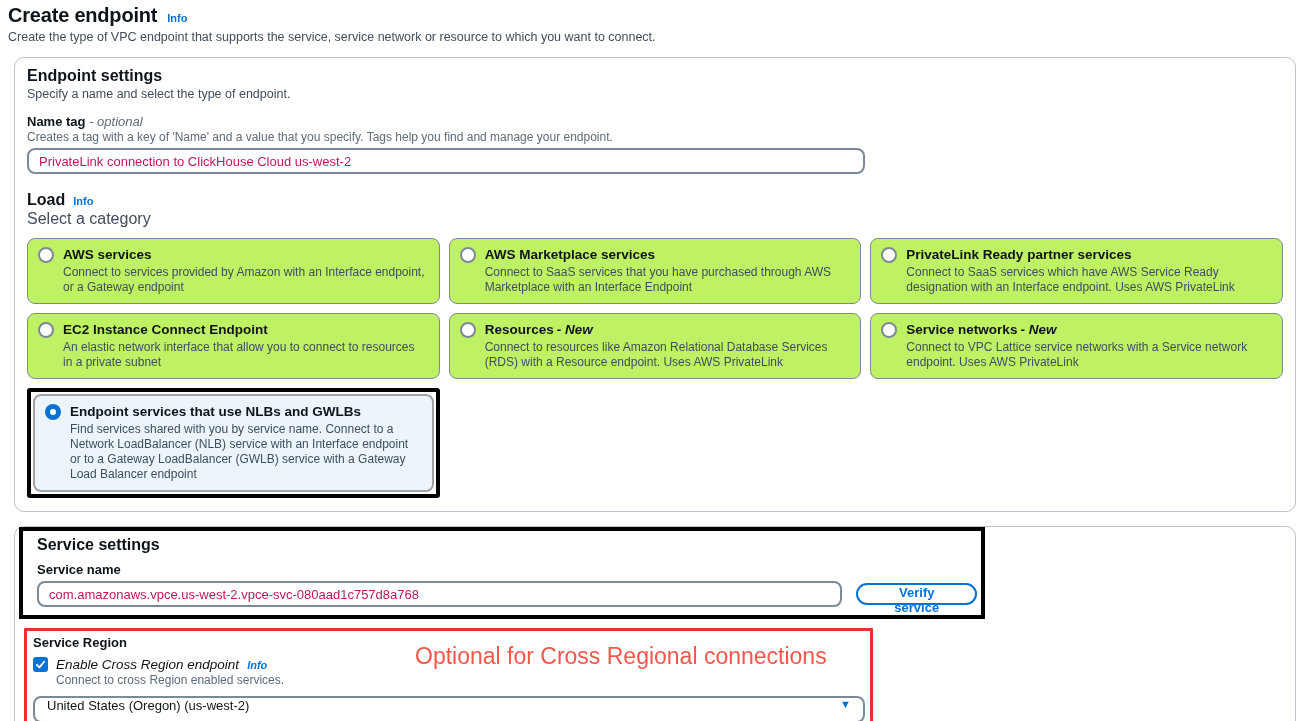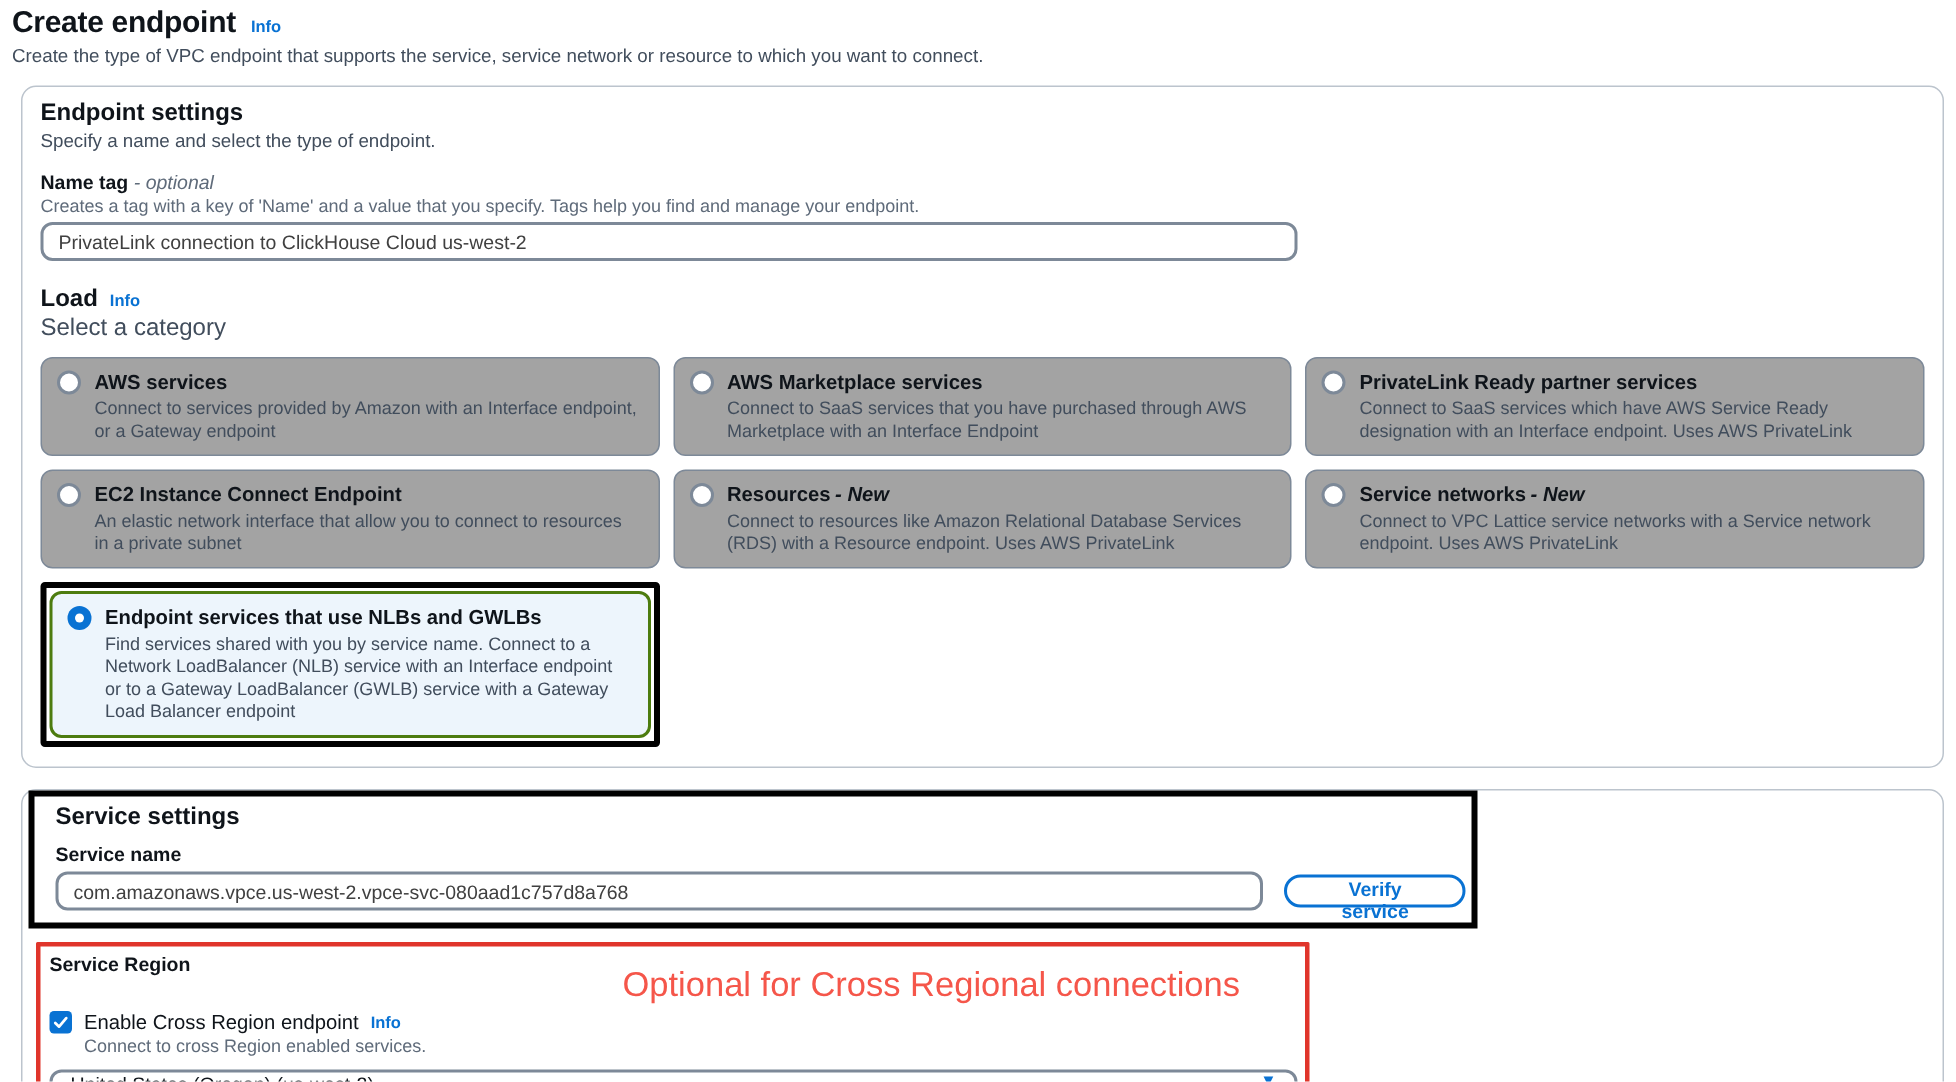--- a/index.html
+++ b/index.html
@@ -27,54 +27,54 @@
   h2 { font-size: 16px; font-weight: 700; }
   .card-desc { font-size: 12.5px; color: #414d5c; margin-top: 2px; }
 
   .field-label { font-size: 13px; font-weight: 700; margin-top: 13px; }
   .optional { font-weight: 400; font-style: italic; color: #5f6b7a; }
   .field-hint { font-size: 12px; color: #5f6b7a; margin-top: 1px; }
 
   .text-input {
     display: block; width: 838px; height: 26px; margin-top: 4px;
     border: 2px solid #7d8998; border-radius: 8px;
-    padding: 0 10px; font-size: 13px; color: #404040;
+    padding: 0 10px; font-size: 13px; color: #be185d;
     font-family: "Liberation Sans", sans-serif; background: #fff; outline: none;
   }
 
   .type-heading-row { display: flex; align-items: baseline; gap: 8px; margin-top: 17px; }
   .select-hint { font-size: 16px; color: #414d5c; margin-top: 1px; }
 
   .tile-grid {
     display: grid; grid-template-columns: repeat(3, 1fr);
     gap: 9px; margin-top: 10px;
   }
   .tile {
     border: 1px solid #7d8998; border-radius: 8px;
-    padding: 7px 12px 8px 10px; display: flex; gap: 9px; background:#a3a3a3; cursor: pointer;
+    padding: 7px 12px 8px 10px; display: flex; gap: 9px; background:#bef264; cursor: pointer;
   }
   .radio {
     width: 16px; height: 16px; min-width:16px; border-radius: 50%;
     border: 2px solid #7d8998; background: #fff; margin-top: 1px;
   }
   .radio.checked {
     border: none; background: #0972d3; position: relative;
   }
   .radio.checked::after {
     content:""; position:absolute; left:5px; top:5px; width:6px; height:6px;
     border-radius:50%; background:#fff;
   }
   .tile-title { font-size: 13.5px; font-weight: 700; line-height: 17px; }
   .tile-suffix { font-style: italic; margin-left: 3px; }
   .tile-desc { font-size: 12px; color: #414d5c; line-height: 15px; margin-top: 2px; }
 
   .selected-wrap {
     grid-column: 1 / 2; border: 4px solid #000; border-radius: 3px; padding: 2px;
   }
-  .tile.selected { border: 2px solid #4d7c0f; background: #edf5fc; }
+  .tile.selected { border: 2px solid #a3a3a3; background: #edf5fc; }
 
   .black-box {
     border: 4px solid #000;
     margin: 0 0 9px -14px; width: 966px;
     padding: 5px 4px 8px 14px;
   }
   .svc-row { display: flex; align-items: center; margin-top: 4px; }
   .verify-btn {
     margin-left: 14px; height: 22px; padding: 0 18px;
     border: 2px solid #0972d3; border-radius: 14px; background: #fff;
@@ -84,21 +84,21 @@
 
   .red-box {
     border: 3px solid #e0352b; border-radius: 1px;
     margin: 8px 0 0 -9px; width: 849px;
     padding: 4px 0 9px 6px; position: relative;
   }
   .red-note {
     position: absolute; left: 388px; top: 12px; width: 450px;
     font-size: 23px; color: #f5564a; white-space: nowrap;
   }
-  .check-row { display: flex; align-items: center; gap: 8px; margin-top: 24px; }
+  .check-row { display: flex; align-items: center; gap: 8px; margin-top: 7px; font-style: italic; }
   .checkbox {
     width: 15px; height: 15px; border-radius: 3px; background: #0972d3;
     display: flex; align-items: center; justify-content: center; cursor: pointer;
   }
   .check-label { font-size: 13.5px; }
   .check-hint { font-size: 12px; color: #5f6b7a; margin: 1px 0 0 23px; line-height: 14px; }
 
   .select {
     width: 832px; height: 27px; margin-top: 9px;
     border: 2px solid #7d8998; border-radius: 8px; background: #fff;

